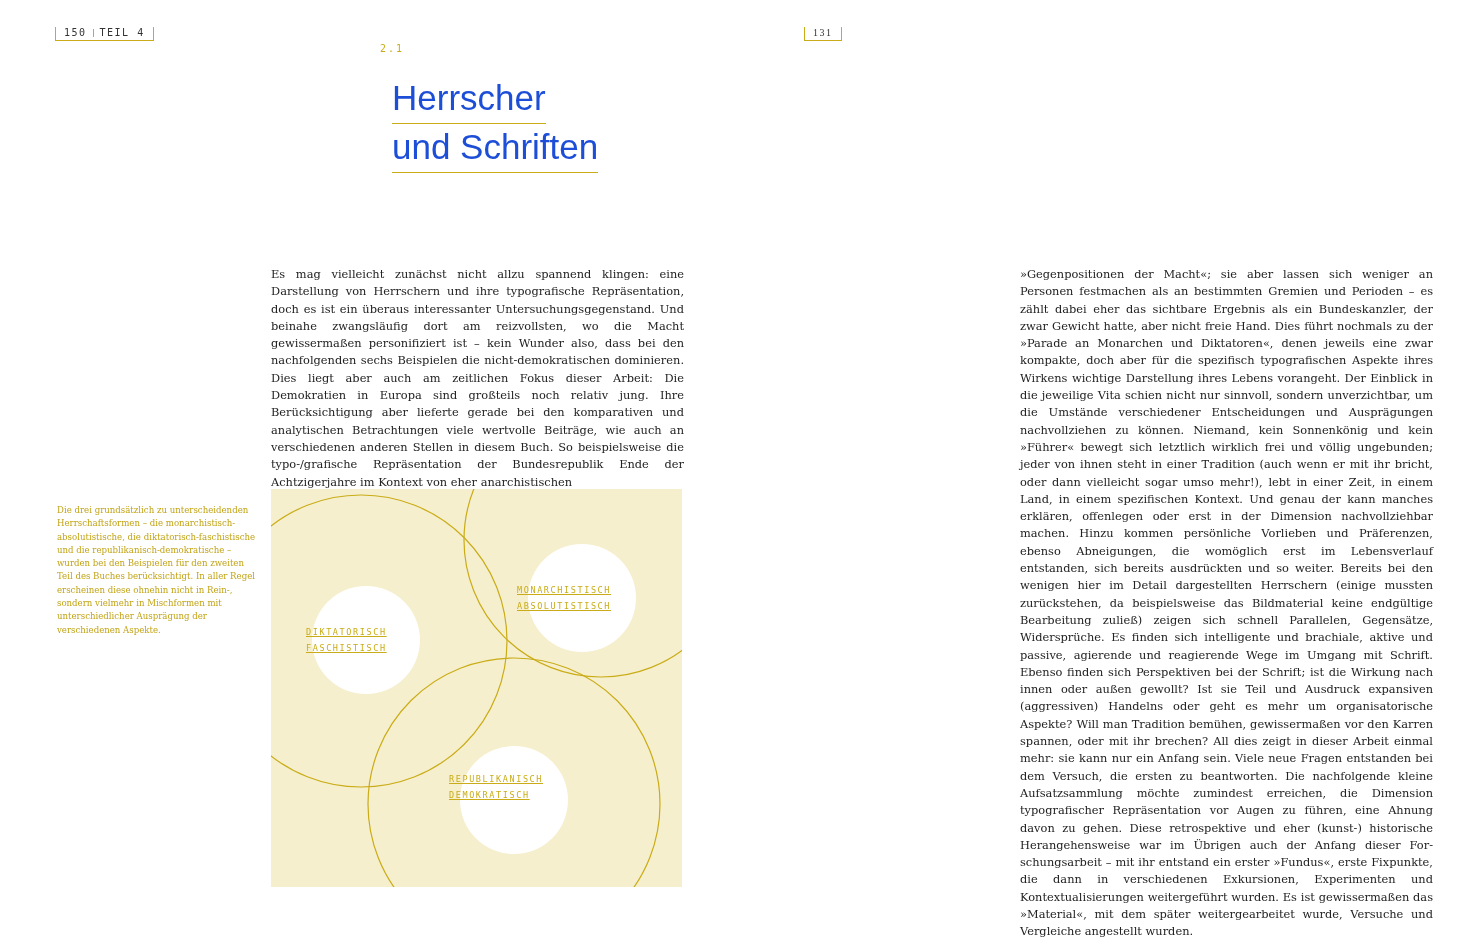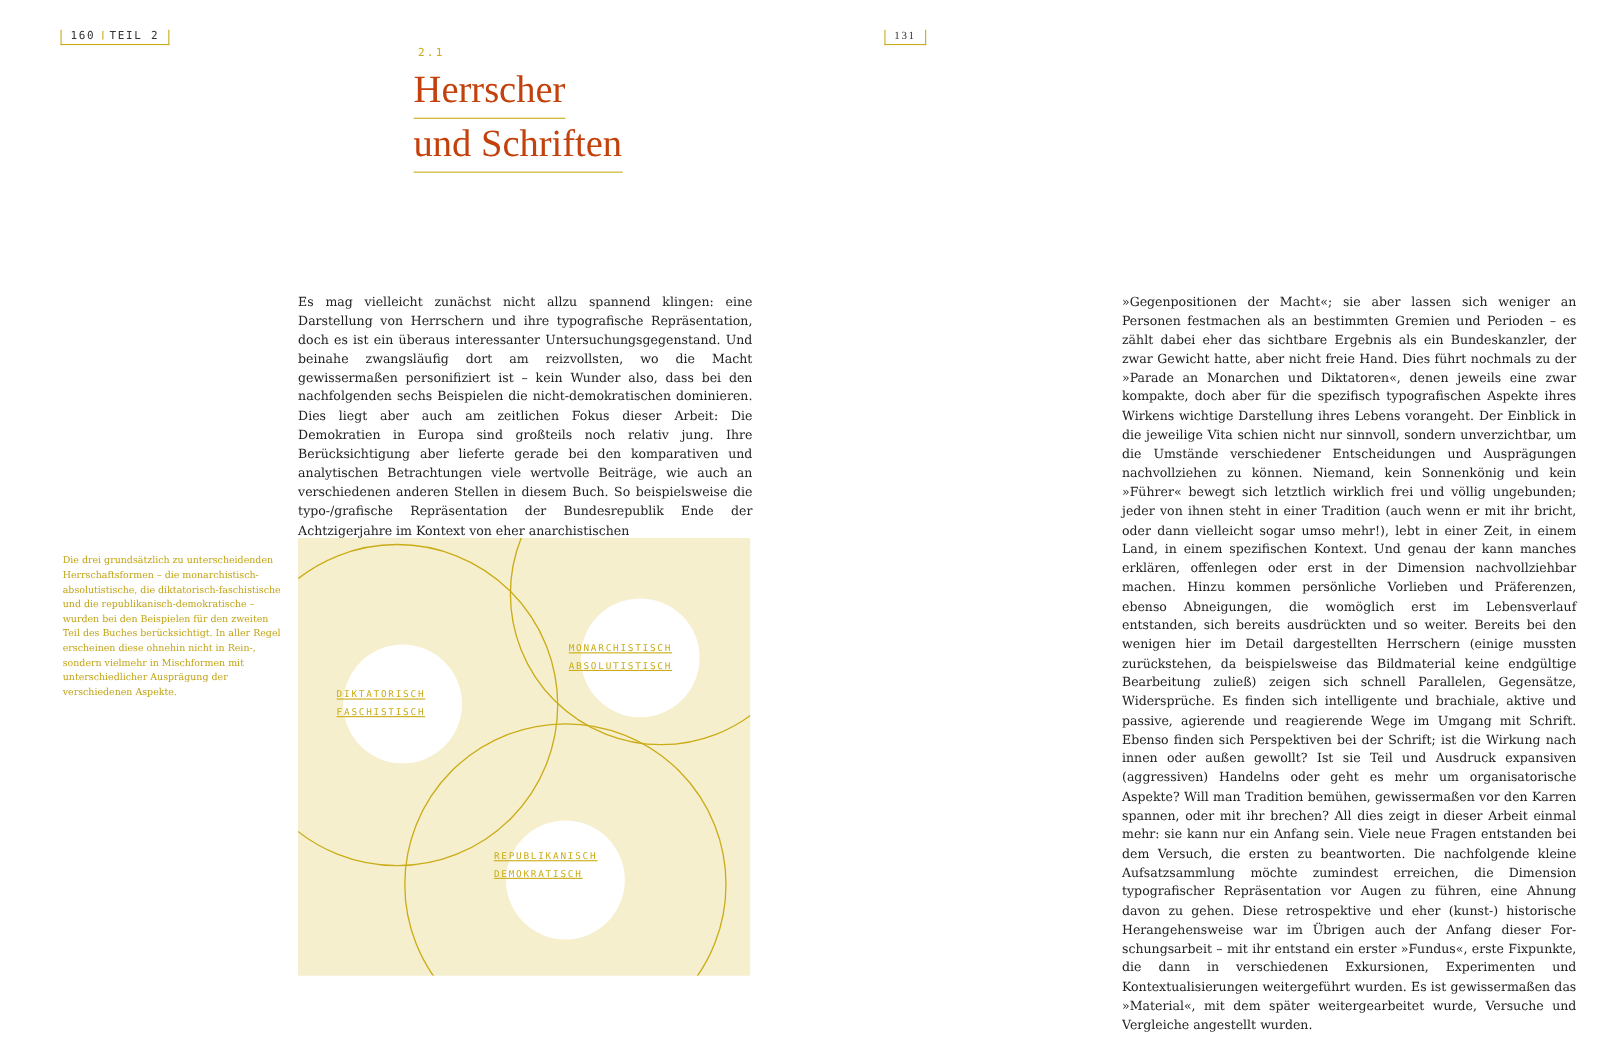--- a/index.html
+++ b/index.html
@@ -4,37 +4,37 @@
 <style>
   html, body { margin:0; padding:0; }
   body { width:1474px; height:945px; background:#ffffff; position:relative; overflow:hidden;
          font-family:"DejaVu Serif", serif; color:#222; }
   .folio { position:absolute; top:27px; height:13px; border-left:1.5px solid #c9ac17; border-right:1.5px solid #c9ac17;
            border-bottom:1.5px solid #c9ac17; padding:0 8px; font-family:"DejaVu Sans Mono", monospace;
            font-size:10px; letter-spacing:1.5px; color:#333; line-height:12px; }
   .folio .sep { display:inline-block; width:1px; height:8px; background:#c9ac17; margin:0 6px; vertical-align:-1px; }
   .section-no { position:absolute; left:380px; top:43px; font-family:"DejaVu Sans Mono", monospace; font-size:10px;
                 letter-spacing:2px; color:#c9ac17; }
-  .title { position:absolute; left:376px; top:58px; margin:0; font-family:Liberation Serif, serif; font-weight:normal;
-           color:#c2410c; font-size:35px; line-height:48px; }
+  .title { position:absolute; left:376px; top:58px; margin:16px; font-family:Liberation Sans, sans-serif; font-weight:normal;
+           color:#1d4ed8; font-size:35px; line-height:48px; }
   .title span { display:block; border-bottom:1.5px solid #c9ac17; width:max-content; padding-bottom:1px; margin-bottom:-1px; }
   .body-text { position:absolute; font-family:"DejaVu Serif", serif; font-size:11.4px; line-height:17.3px; color:#222;
                text-align:justify; hyphens:manual; margin:0; }
   .caption { position:absolute; left:57px; top:504px; width:200px; font-family:"DejaVu Serif", serif; font-size:8.6px;
              line-height:13.3px; color:#c2a415; margin:0; }
   .diagram { position:absolute; left:271px; top:489px; width:411px; height:398px; background:#f6efcd; overflow:hidden; }
   .diagram svg { position:absolute; left:0; top:0; }
   .disc-label { position:absolute; font-family:"DejaVu Sans Mono", monospace; font-size:8.5px;
                 letter-spacing:1.6px; line-height:16px; color:#c9ac17; white-space:nowrap;text-decoration:underline; }
 </style>
 </head>
 <body>
 
 <div class="folio" style="left:55px;">
-  <span>160</span><span class="sep"></span><span>TEIL 2</span>
+  <span>150</span><span class="sep"></span><span>TEIL 4</span>
 </div>
 
 <div class="section-no">2.1</div>
 
 <h1 class="title">
   <span>Herrscher</span>
   <span>und Schriften</span>
 </h1>
 
 <p class="body-text" style="left:271px; top:266px; width:413px;" lang="de">Es mag vielleicht zunächst nicht allzu spannend klingen: eine Darstellung von Herrschern und ihre typografische Repräsentation, doch es ist ein über­aus interessanter Untersuchungsgegenstand. Und beinahe zwangsläufig dort am reizvollsten, wo die Macht gewissermaßen personifiziert ist – kein Wun­der also, dass bei den nachfolgenden sechs Beispielen die nicht-demokrati­schen dominieren. Dies liegt aber auch am zeitlichen Fokus dieser Arbeit: Die Demokratien in Europa sind großteils noch relativ jung. Ihre Berücksich­tigung aber lieferte gerade bei den komparativen und analytischen Betrach­tungen viele wertvolle Beiträge, wie auch an verschiedenen anderen Stellen in diesem Buch. So beispielsweise die typo-/grafische Repräsentation der Bun­desrepublik Ende der Achtzigerjahre im Kontext von eher anarchistischen</p>

